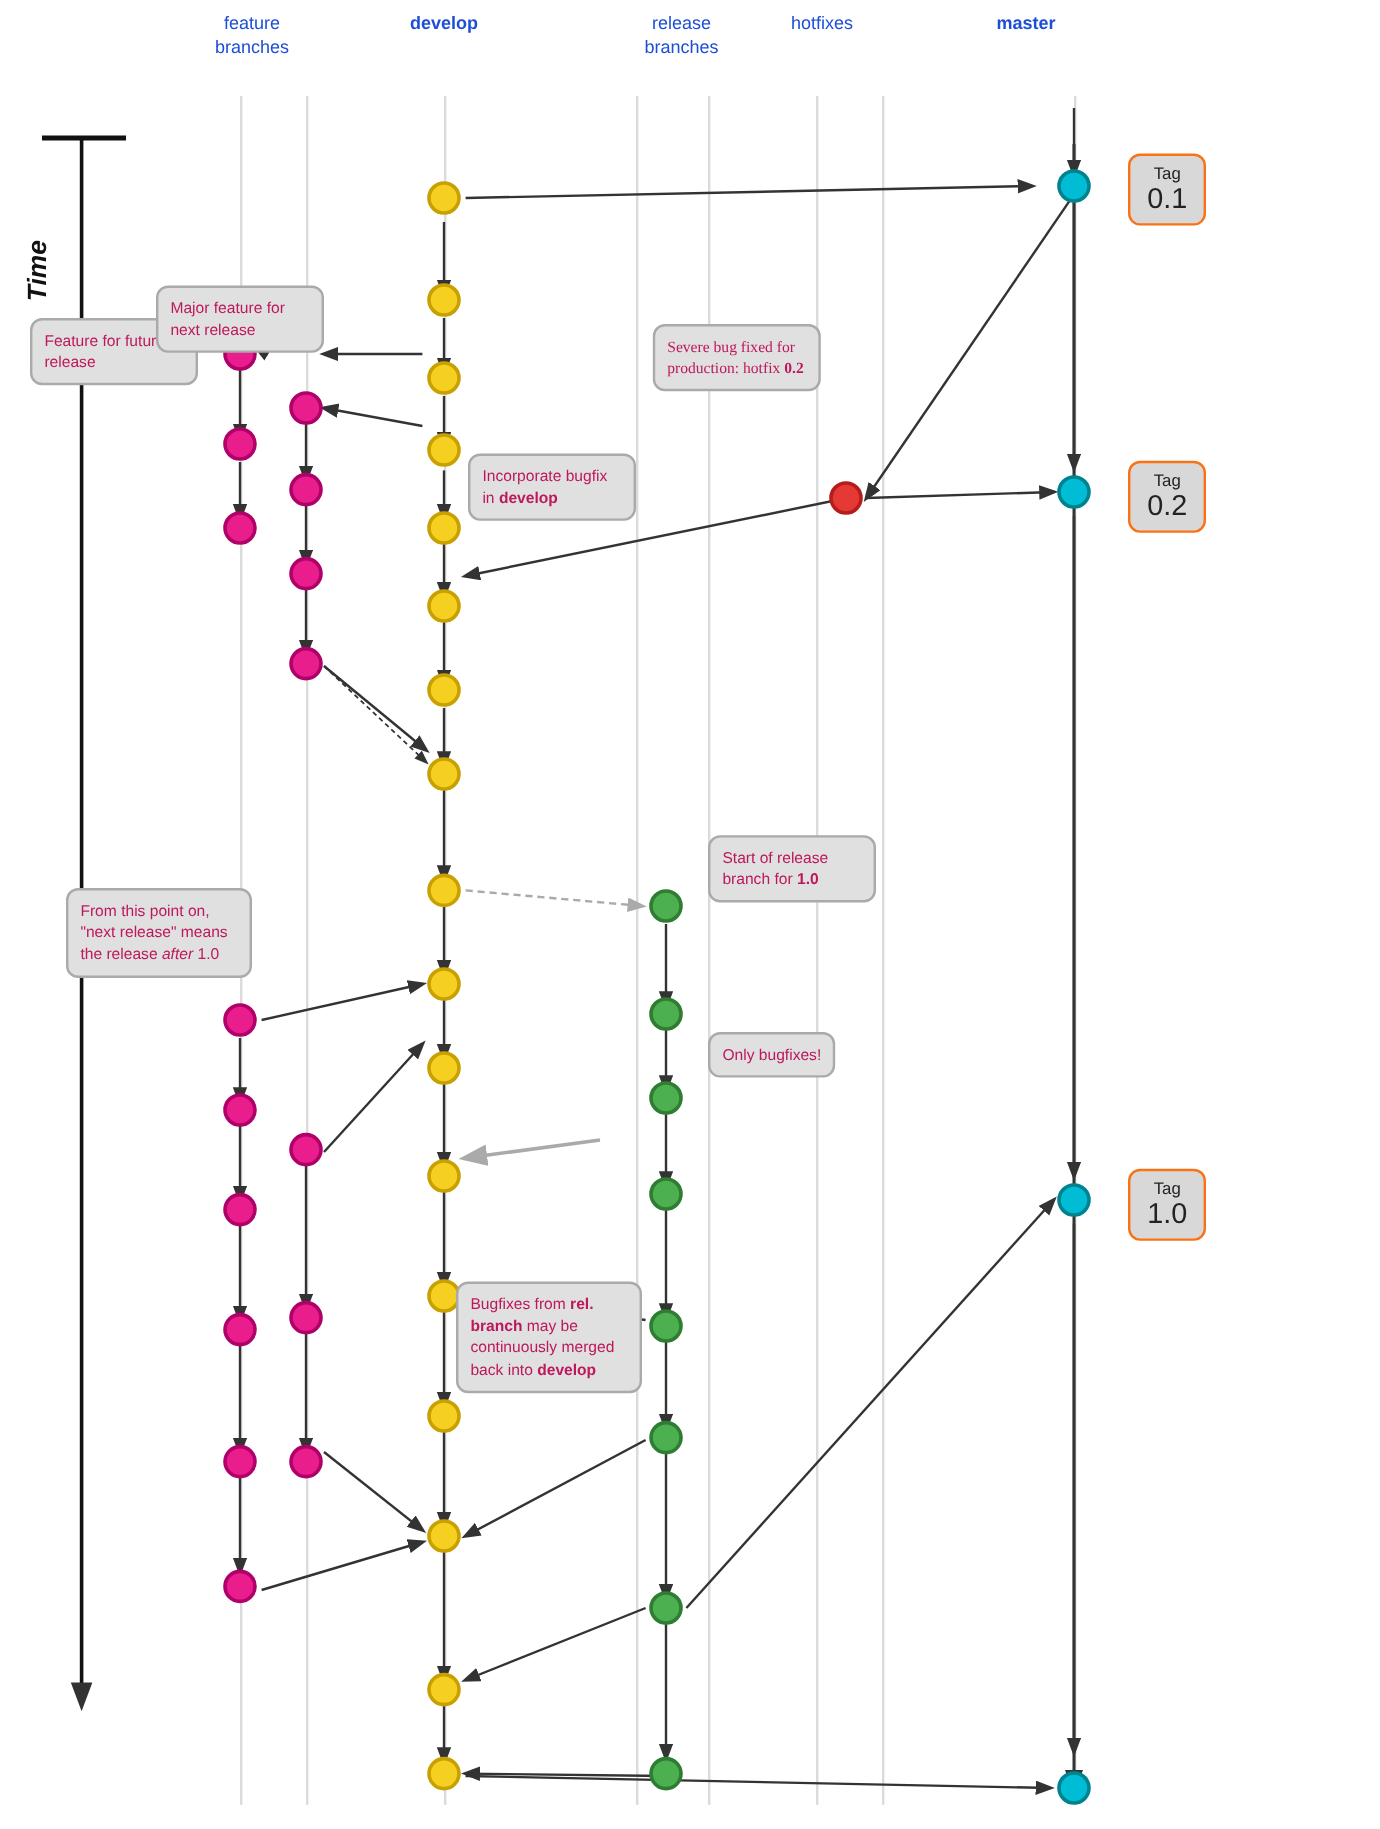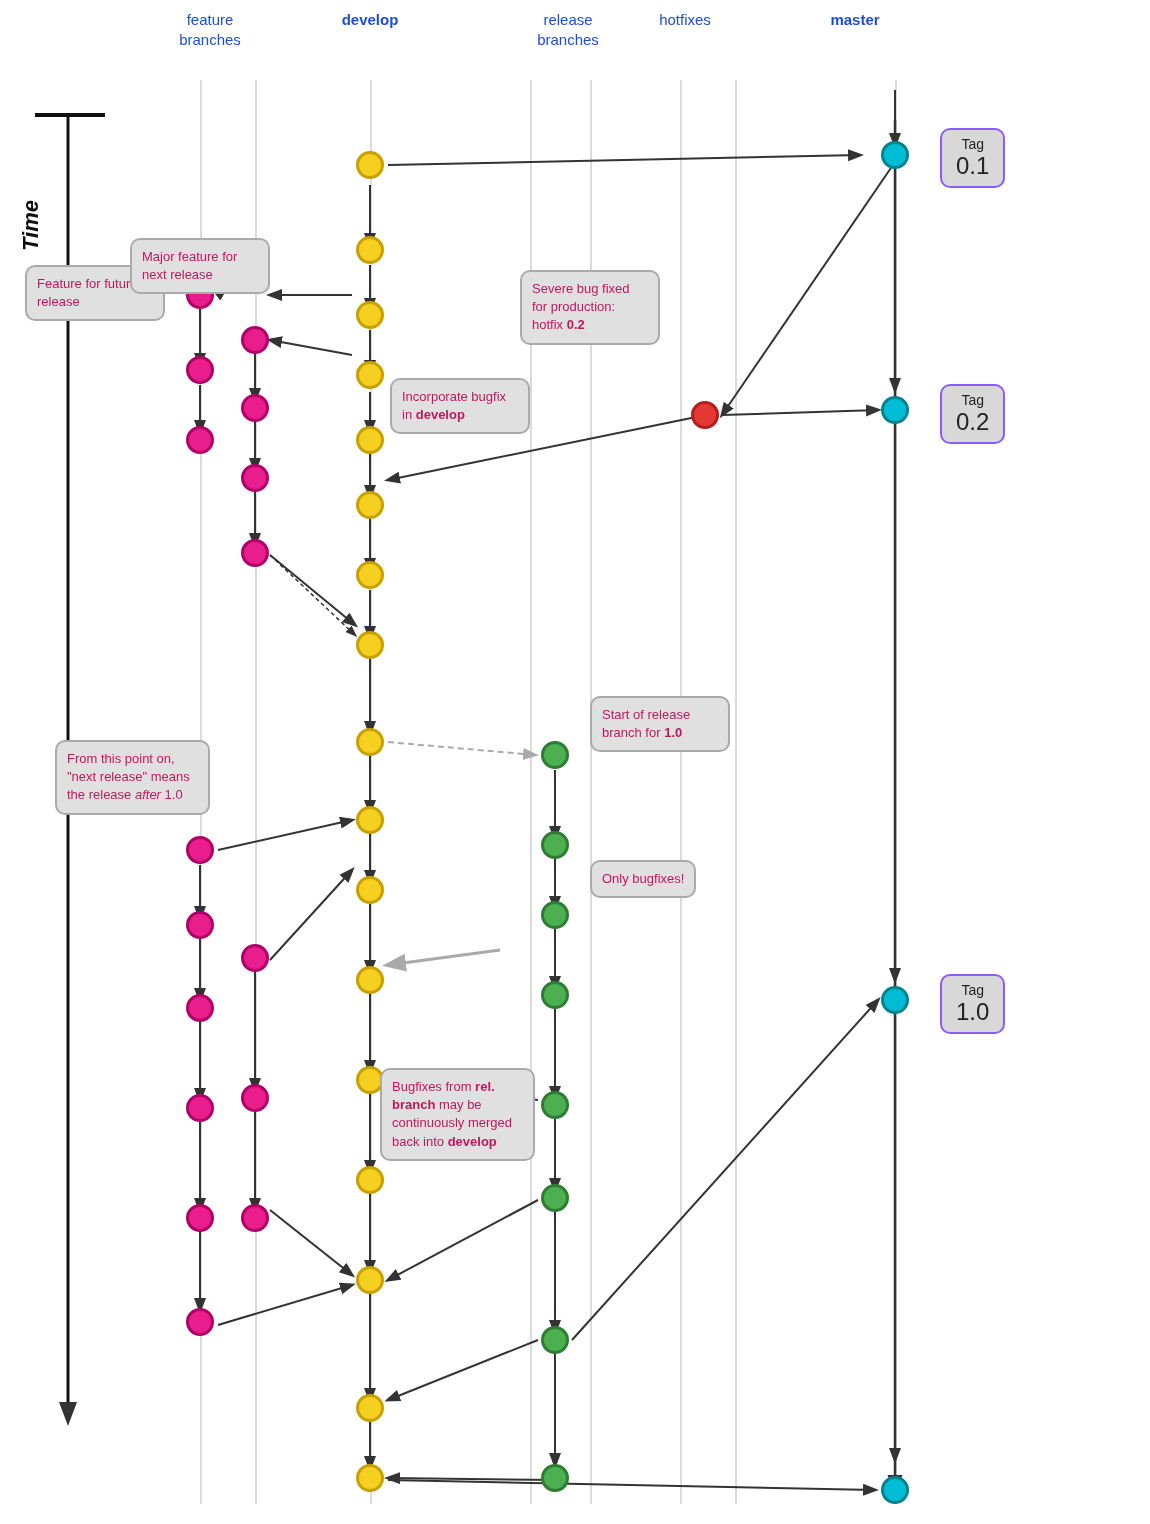--- a/index.html
+++ b/index.html
@@ -75,21 +75,21 @@
       font-size: 13px;
       line-height: 1.4;
       color: #be185d;
       max-width: 140px;
     }
 
     
     .tag-box {
       position: absolute;
       background: #d8d8d8;
-      border: 2px solid #8b5cf6;
+      border: 2px solid #f97316;
       border-radius: 10px;
       padding: 6px 14px;
       text-align: center;
       font-size: 14px;
       color: #222;
     }
     .tag-box .tag-num {
       font-size: 24px;
       font-weight: normal;
       display: block;
@@ -298,21 +298,21 @@
   </div>
 
   <div class="callout" style="left:15px;top:265px;margin-left:10px;">
     <span>Feature for future release</span>
   </div>
 
   <div class="callout" style="left:130px;top:238px;">
     <span>Major feature for next release</span>
   </div>
 
-  <div class="callout" style="left:520px;top:270px;">
+  <div class="callout" style="left:544px;top:270px;font-family:Liberation Serif, serif;">
     <span>Severe bug fixed for production: hotfix <strong>0.2</strong></span>
   </div>
 
   <div class="callout" style="left:390px;top:378px;">
     <span>Incorporate bugfix in <strong>develop</strong></span>
   </div>
 
   <div class="callout" style="left:590px;top:696px;">
     <span>Start of release branch for <strong>1.0</strong></span>
   </div>

